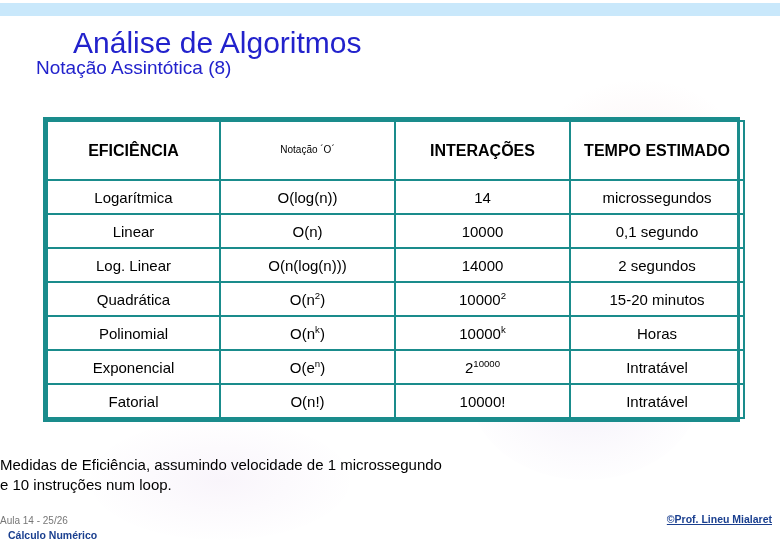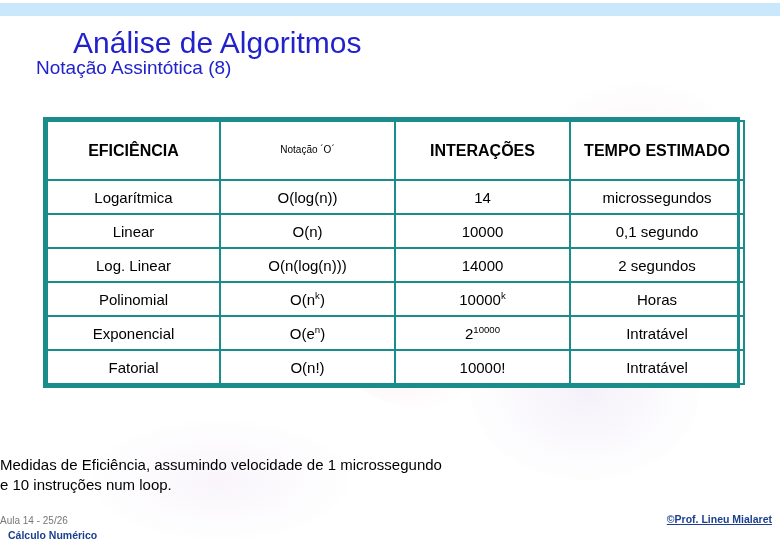--- a/index.html
+++ b/index.html
@@ -215,20 +215,26 @@
           <td>10000</td>
           <td>0,1 segundo</td>
         </tr>
         <tr>
           <td>Log. Linear</td>
           <td>O(n(log(n)))</td>
           <td>14000</td>
           <td>2 segundos</td>
         </tr>
         <tr>
+          <td>Quadrática</td>
+          <td>O(n<sup>2</sup>)</td>
+          <td>10000<sup>2</sup></td>
+          <td>15-20 minutos</td>
+        </tr>
+        <tr>
           <td>Polinomial</td>
           <td>O(n<sup>k</sup>)</td>
           <td>10000<sup>k</sup></td>
           <td>Horas</td>
         </tr>
         <tr>
           <td>Exponencial</td>
           <td>O(e<sup>n</sup>)</td>
           <td>2<sup>10000</sup></td>
           <td>Intratável</td>

